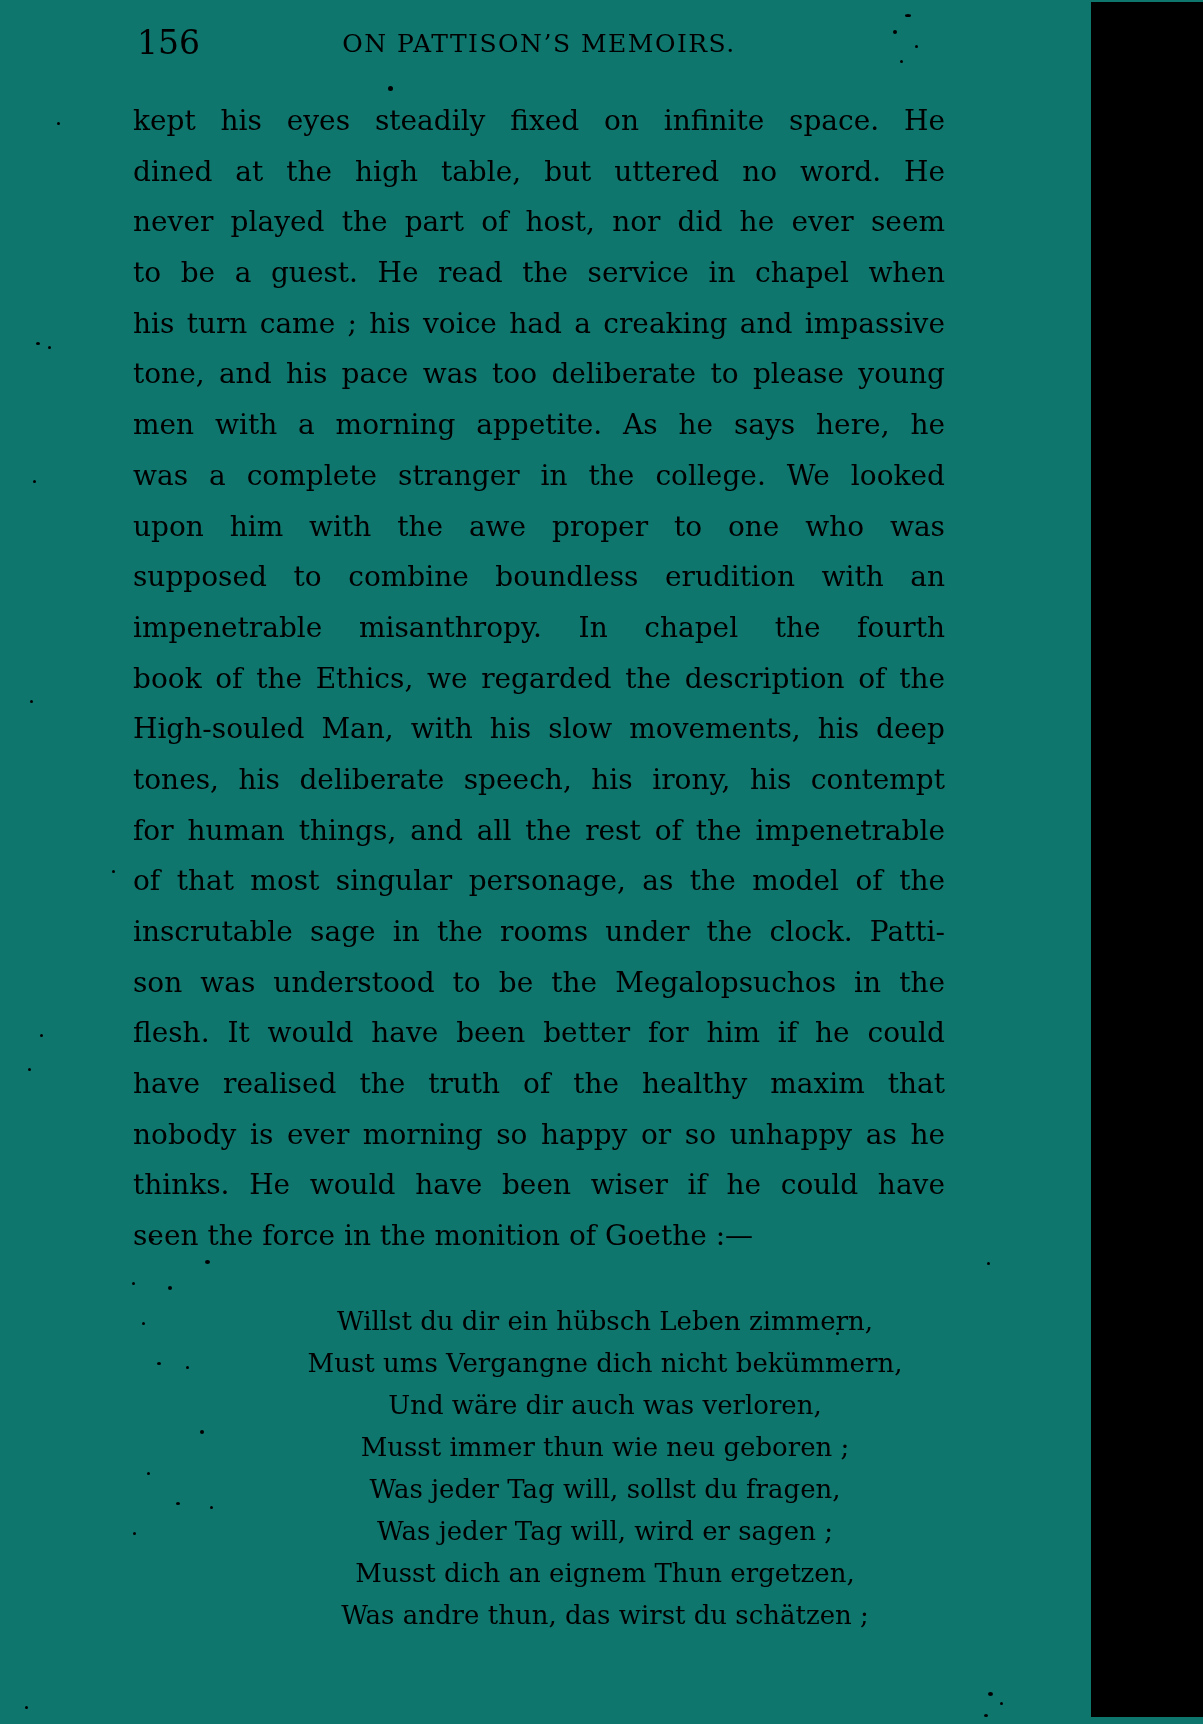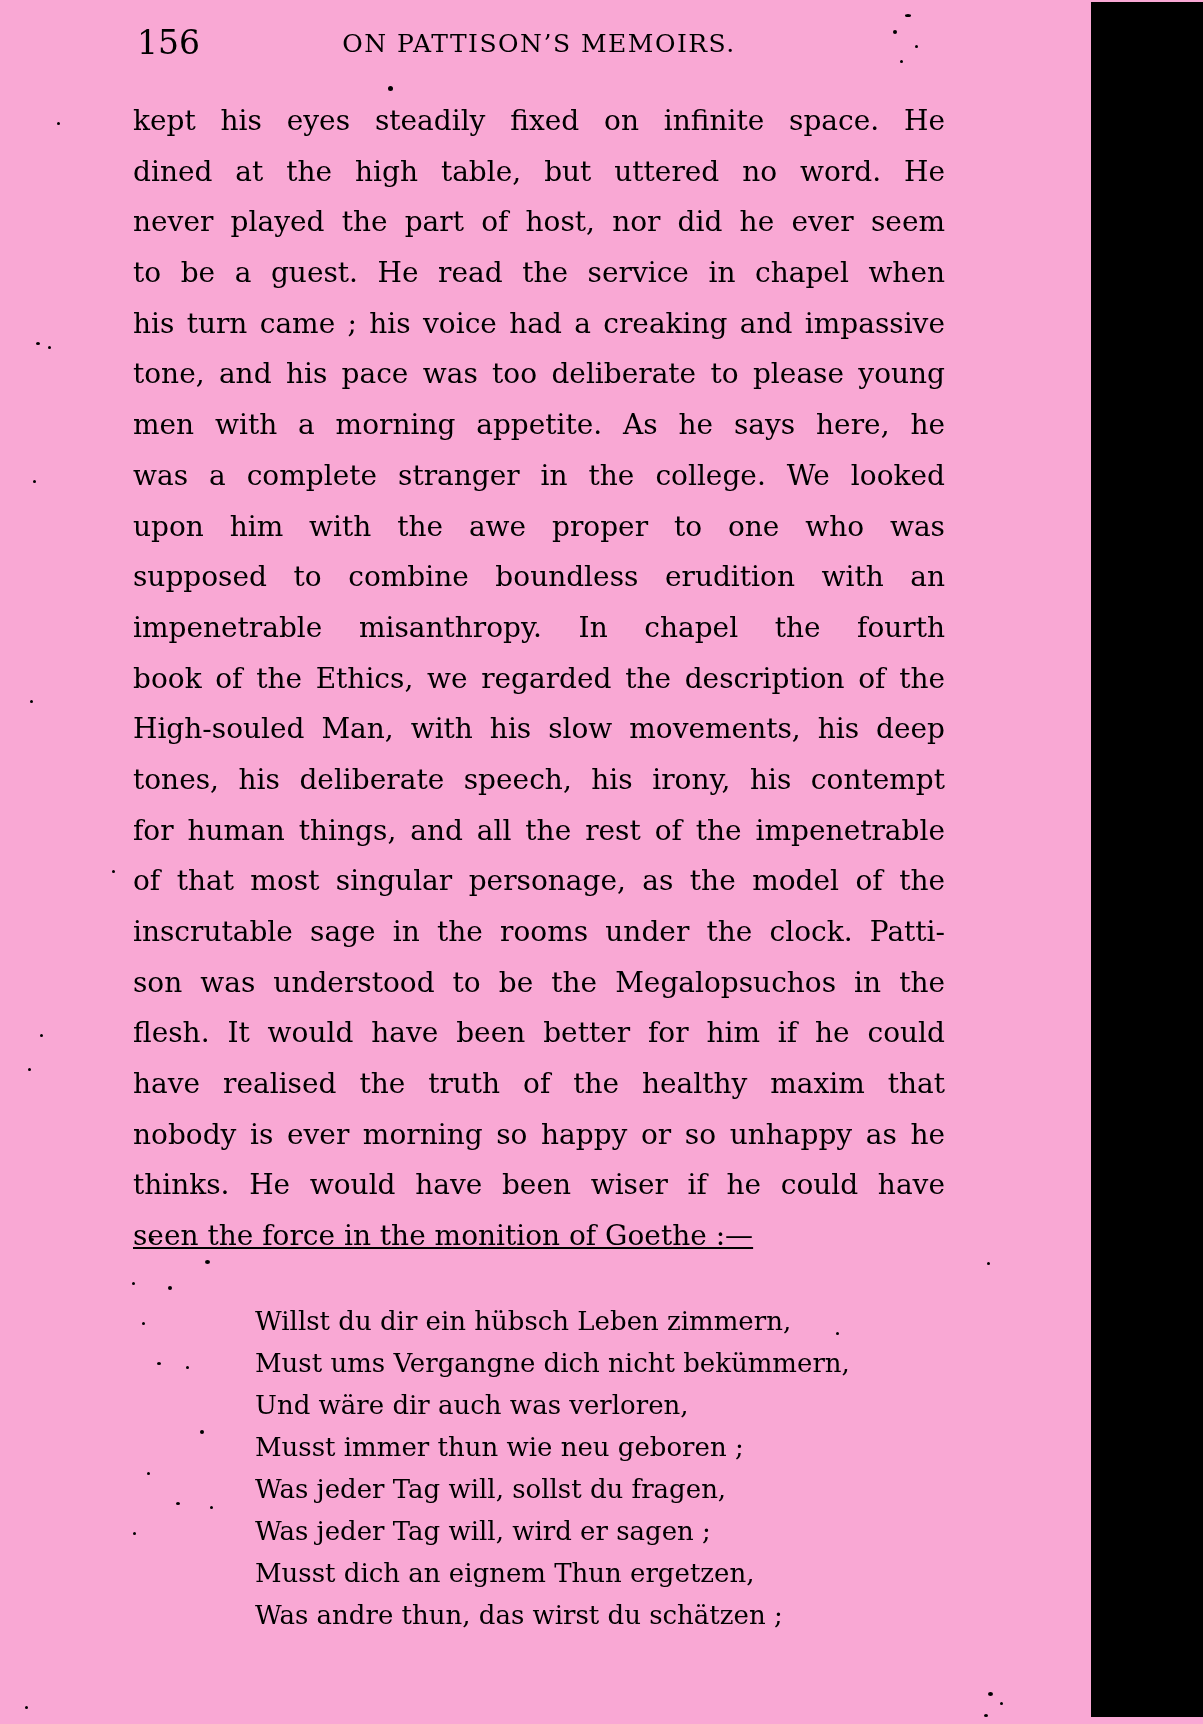--- a/index.html
+++ b/index.html
@@ -1,19 +1,19 @@
 <!DOCTYPE html>
 <html><head>
 <meta charset="utf-8">
 <style>
   html,body{margin:0;padding:0;background:#ffffff;}
   .page{
     position:relative;
     width:1203px;height:1724px;
-    background:#f9a8d4;
+    background:#0f766e;
     overflow:hidden;
     color:#000;
     font-family:"DejaVu Serif","Liberation Serif",serif;
   }
   
   .scan-bar{
     position:absolute;
     left:1091px;top:2px;width:112px;height:1715px;
     background:#000;
   }
@@ -37,30 +37,29 @@
     font-size:28px;
     line-height:50.7px;
     height:50.7px;
     text-align:justify;
     text-align-last:justify;
     white-space:normal;
     overflow:visible;
   }
   .body-line.last{
     text-align-last:left;
-    text-decoration:underline;
   }
   .poem{
     position:absolute;left:255px;top:1300px;width:700px;
   }
   .poem-line{
     font-size:26px;
     line-height:42px;
     height:42px;
-    text-align:left;
+    text-align:center;
   }
   .speck{
     position:absolute;
     background:#000;
     border-radius:50%;
   }
 </style>
 </head>
 <body>
 

